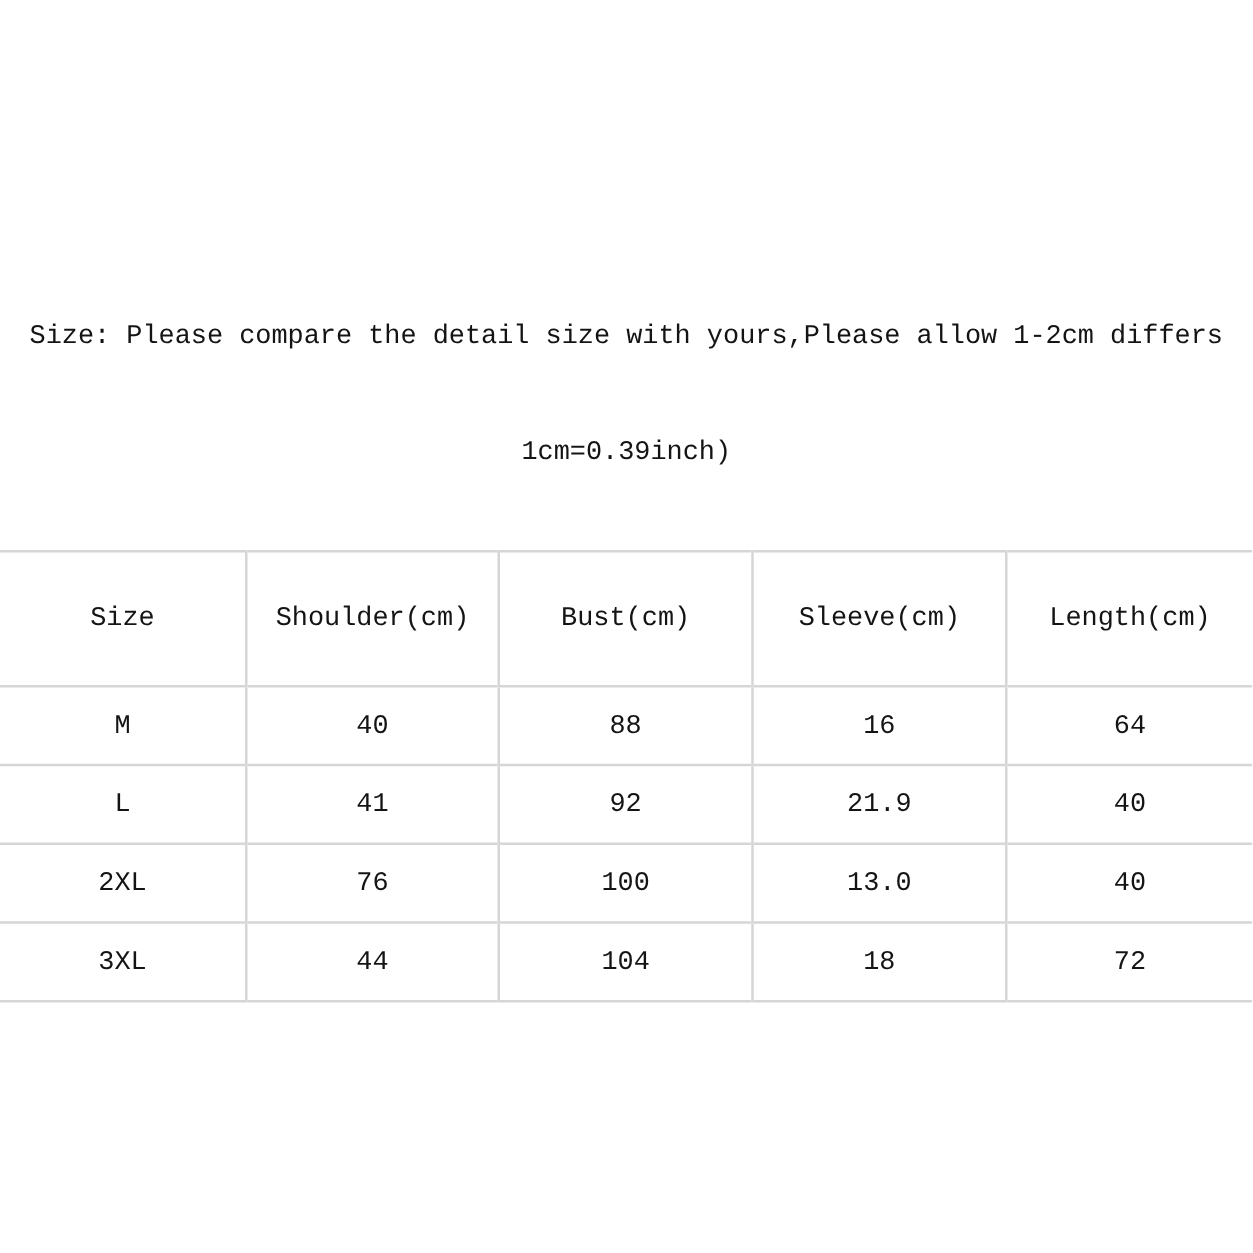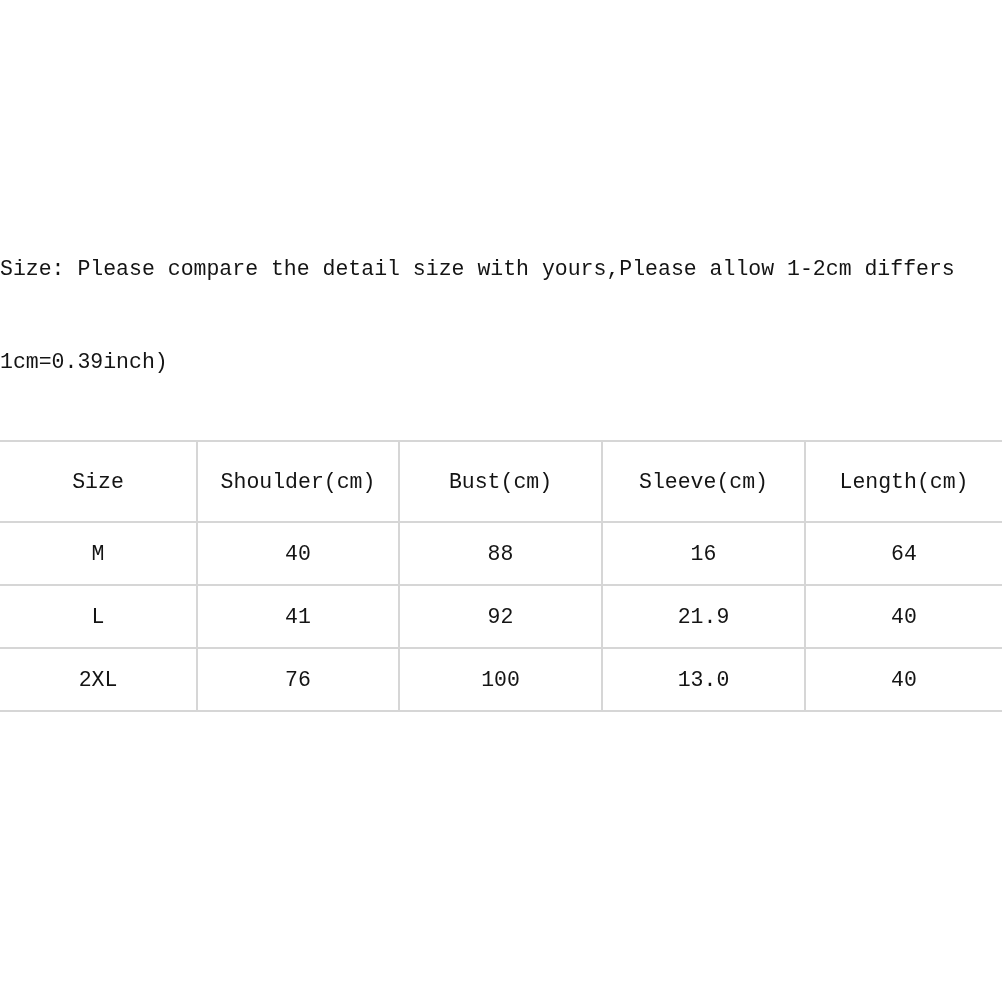--- a/index.html
+++ b/index.html
@@ -12,21 +12,21 @@
   .canvas{
     position:relative;
     width:1002px;
     height:1002px;
     background:var(--bg);
     color:var(--text);
     font-family:"Liberation Mono","DejaVu Sans Mono",monospace;
     overflow:hidden;
   }
   .note{
-    text-align:left;
+    text-align:center;
     font-size:21.5px;
     line-height:31px;
     white-space:pre;
   }
   .top-note{padding-top:192px;}
   .bottom-note{padding-top:15px;}
   table.size-table{
     width:1002px;
     table-layout:fixed;
     border-collapse:collapse;
@@ -38,21 +38,21 @@
   table.size-table th,
   table.size-table td{
     font-weight:normal;
     text-align:center;
     vertical-align:middle;
     padding:0;
     overflow:hidden;
   }
   table.size-table td + td,
   table.size-table th + th{border-left:2px solid var(--grid);}
-  table.size-table thead tr{height:81px;margin-top:38px;}
+  table.size-table thead tr{height:108px;margin-top:38px;}
   table.size-table tbody tr{height:63px;}
   col.c0{width:197px;} col.c1{width:202px;} col.c2{width:203px;}
   col.c3{width:203px;} col.c4{width:197px;}
 </style>
 </head>
 <body>
 
 <div class="canvas">
 
   <div class="note top-note">
@@ -92,20 +92,27 @@
         <td>21.9</td>
         <td>40</td>
       </tr>
       <tr>
         <td>2XL</td>
         <td>76</td>
         <td>100</td>
         <td>13.0</td>
         <td>40</td>
       </tr>
+      <tr>
+        <td>3XL</td>
+        <td>44</td>
+        <td>104</td>
+        <td>18</td>
+        <td>72</td>
+      </tr>
     </tbody>
   </table>
 
   <div class="note bottom-note">
     
     
     
   </div>
 
 </div>

